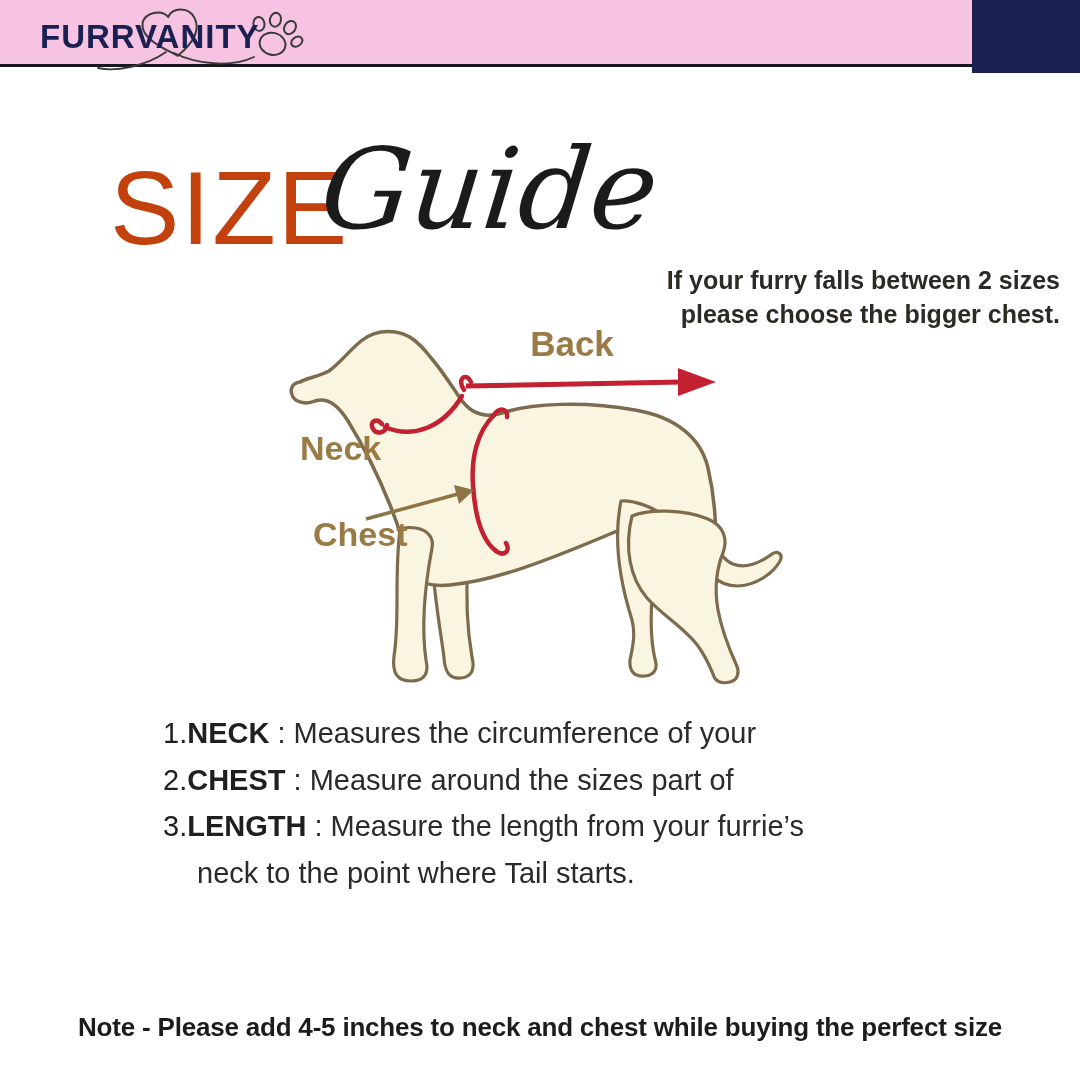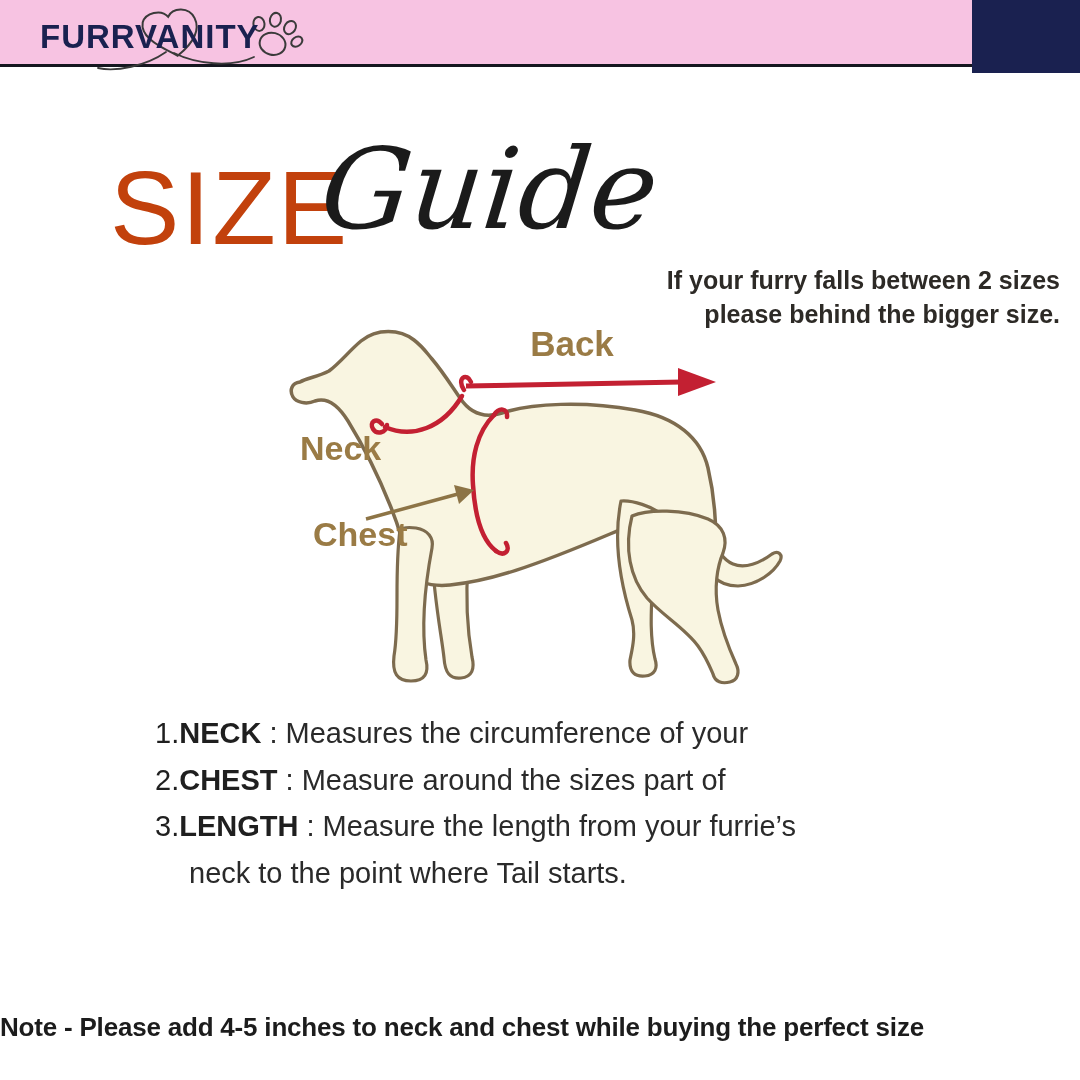--- a/index.html
+++ b/index.html
@@ -51,32 +51,32 @@
     text-align:right; font-size:25px; font-weight:700;
     line-height:34px; color:#2d2a26;
   }
 
   
   .dog-diagram { position:absolute; left:280px; top:320px; }
   .diagram-label { font-family:"Liberation Sans", sans-serif; font-weight:700; fill:#9a7b45; }
 
   
   .instructions {
-    position:absolute; left:155px; top:710px; width:800px;
+    position:absolute; left:163px; top:710px; width:800px;
     font-size:29px; line-height:46.5px; color:#2a2a2a;
     list-style:none;
   }
   .instr-item { padding-left:34px; text-indent:-34px; }
   .instr-num { font-weight:400; color:#1f1f1f; }
   .instr-kw  { font-weight:700; color:#1f1f1f; }
 
   
   .note {
     position:absolute; left:0; top:1012px; width:1080px;
-    font-size:26px; font-weight:700; color:#1c1c1c;
+    text-align:center; font-size:26px; font-weight:700; color:#1c1c1c;
     letter-spacing:-0.2px;
   }
 </style>
 </head>
 <body>
 
 <div class="header">
   <div class="logo">
     <svg class="logo-deco" width="220" height="73" viewBox="0 0 220 73">
       <g stroke="#3a3a3a" stroke-width="2" fill="none" stroke-linecap="round">
@@ -97,21 +97,21 @@
     <div class="brand">FURRVANITY</div>
   </div>
   <div class="navy-corner"></div>
 </div>
 
 <div class="title-size">SIZE</div>
 <div class="title-script">Guide</div>
 
 <div class="size-tip">
   <span>If your furry falls between 2 sizes</span><br>
-  <span>please behind the bigger size.</span>
+  <span>please choose the bigger chest.</span>
 </div>
 
 <svg class="dog-diagram" width="520" height="380" viewBox="0 0 520 380">
 
   <path fill="#f9f5e1" stroke="#7d6b4e" stroke-width="3.2" stroke-linejoin="round" d="M 420 225 C 424 250 436 266 458 266 C 478 265 494 252 500 241
        C 503 235 499 230 492 234 C 480 243 465 249 453 244
        C 443 240 436 228 433 218 Z"></path>
 
   <path fill="#f9f5e1" stroke="#7d6b4e" stroke-width="3.2" stroke-linejoin="round" d="M 152 235 C 154 280 162 318 164 338 C 165 353 170 359 181 358
        C 192 357 195 349 192 337 C 187 308 186 272 188 244 Z"></path>

